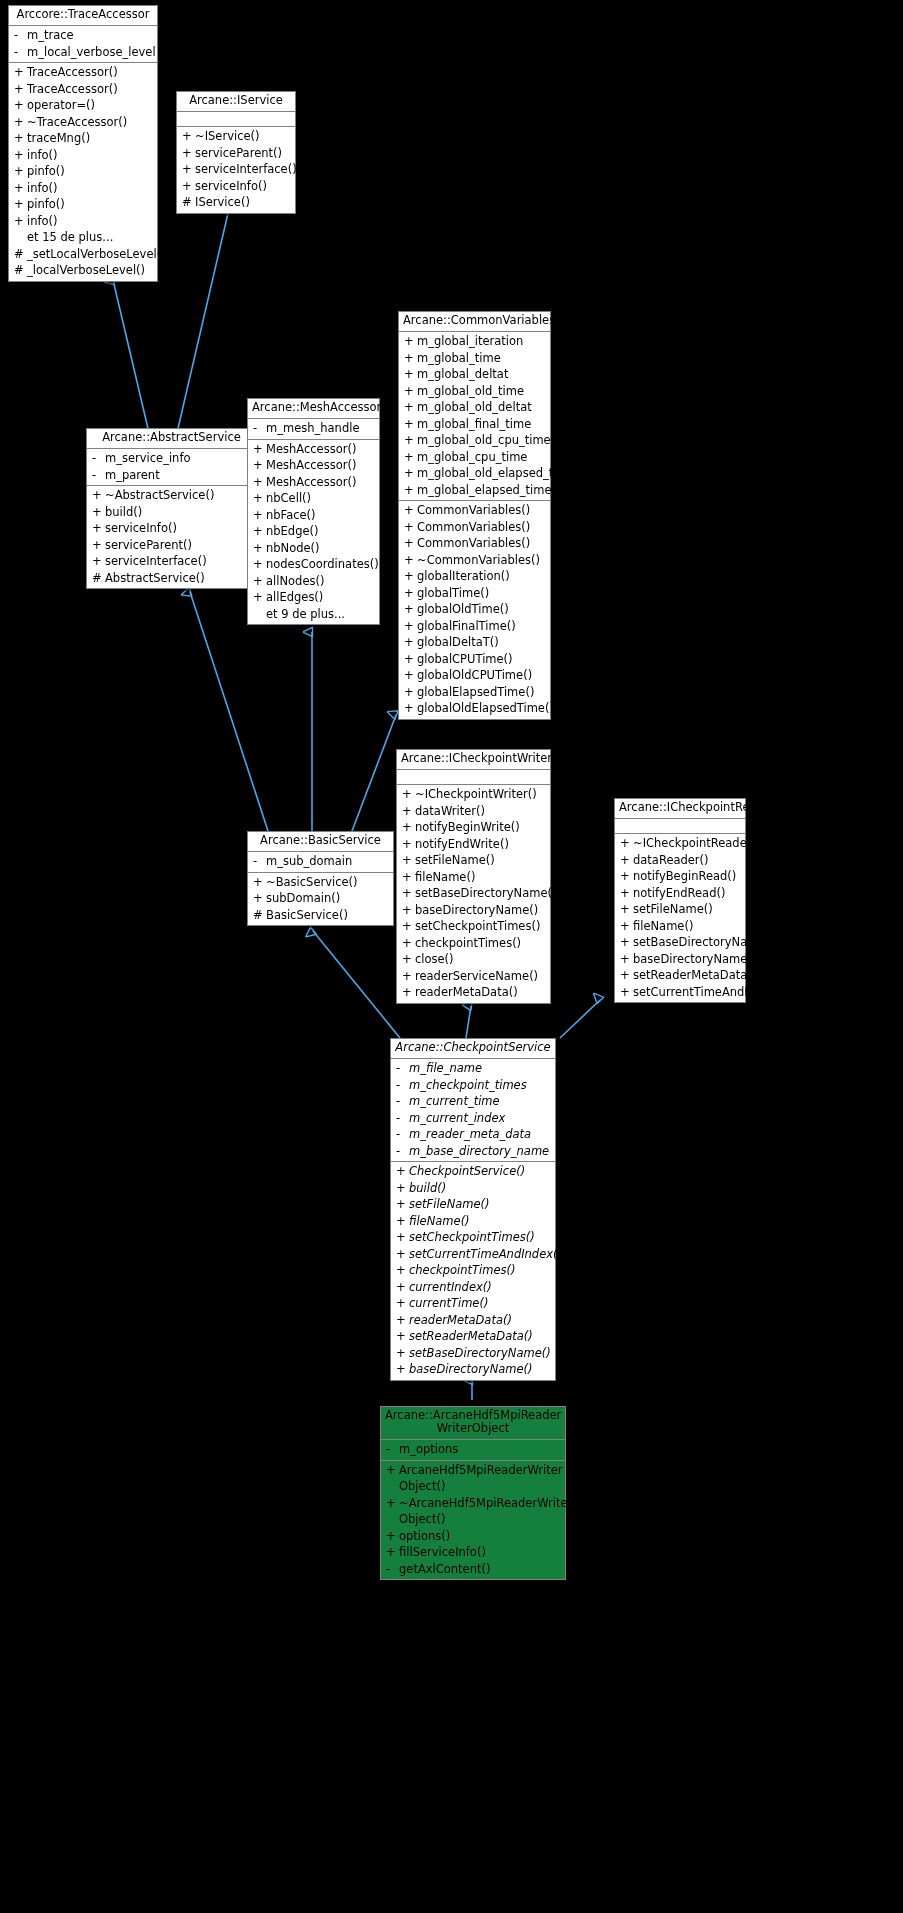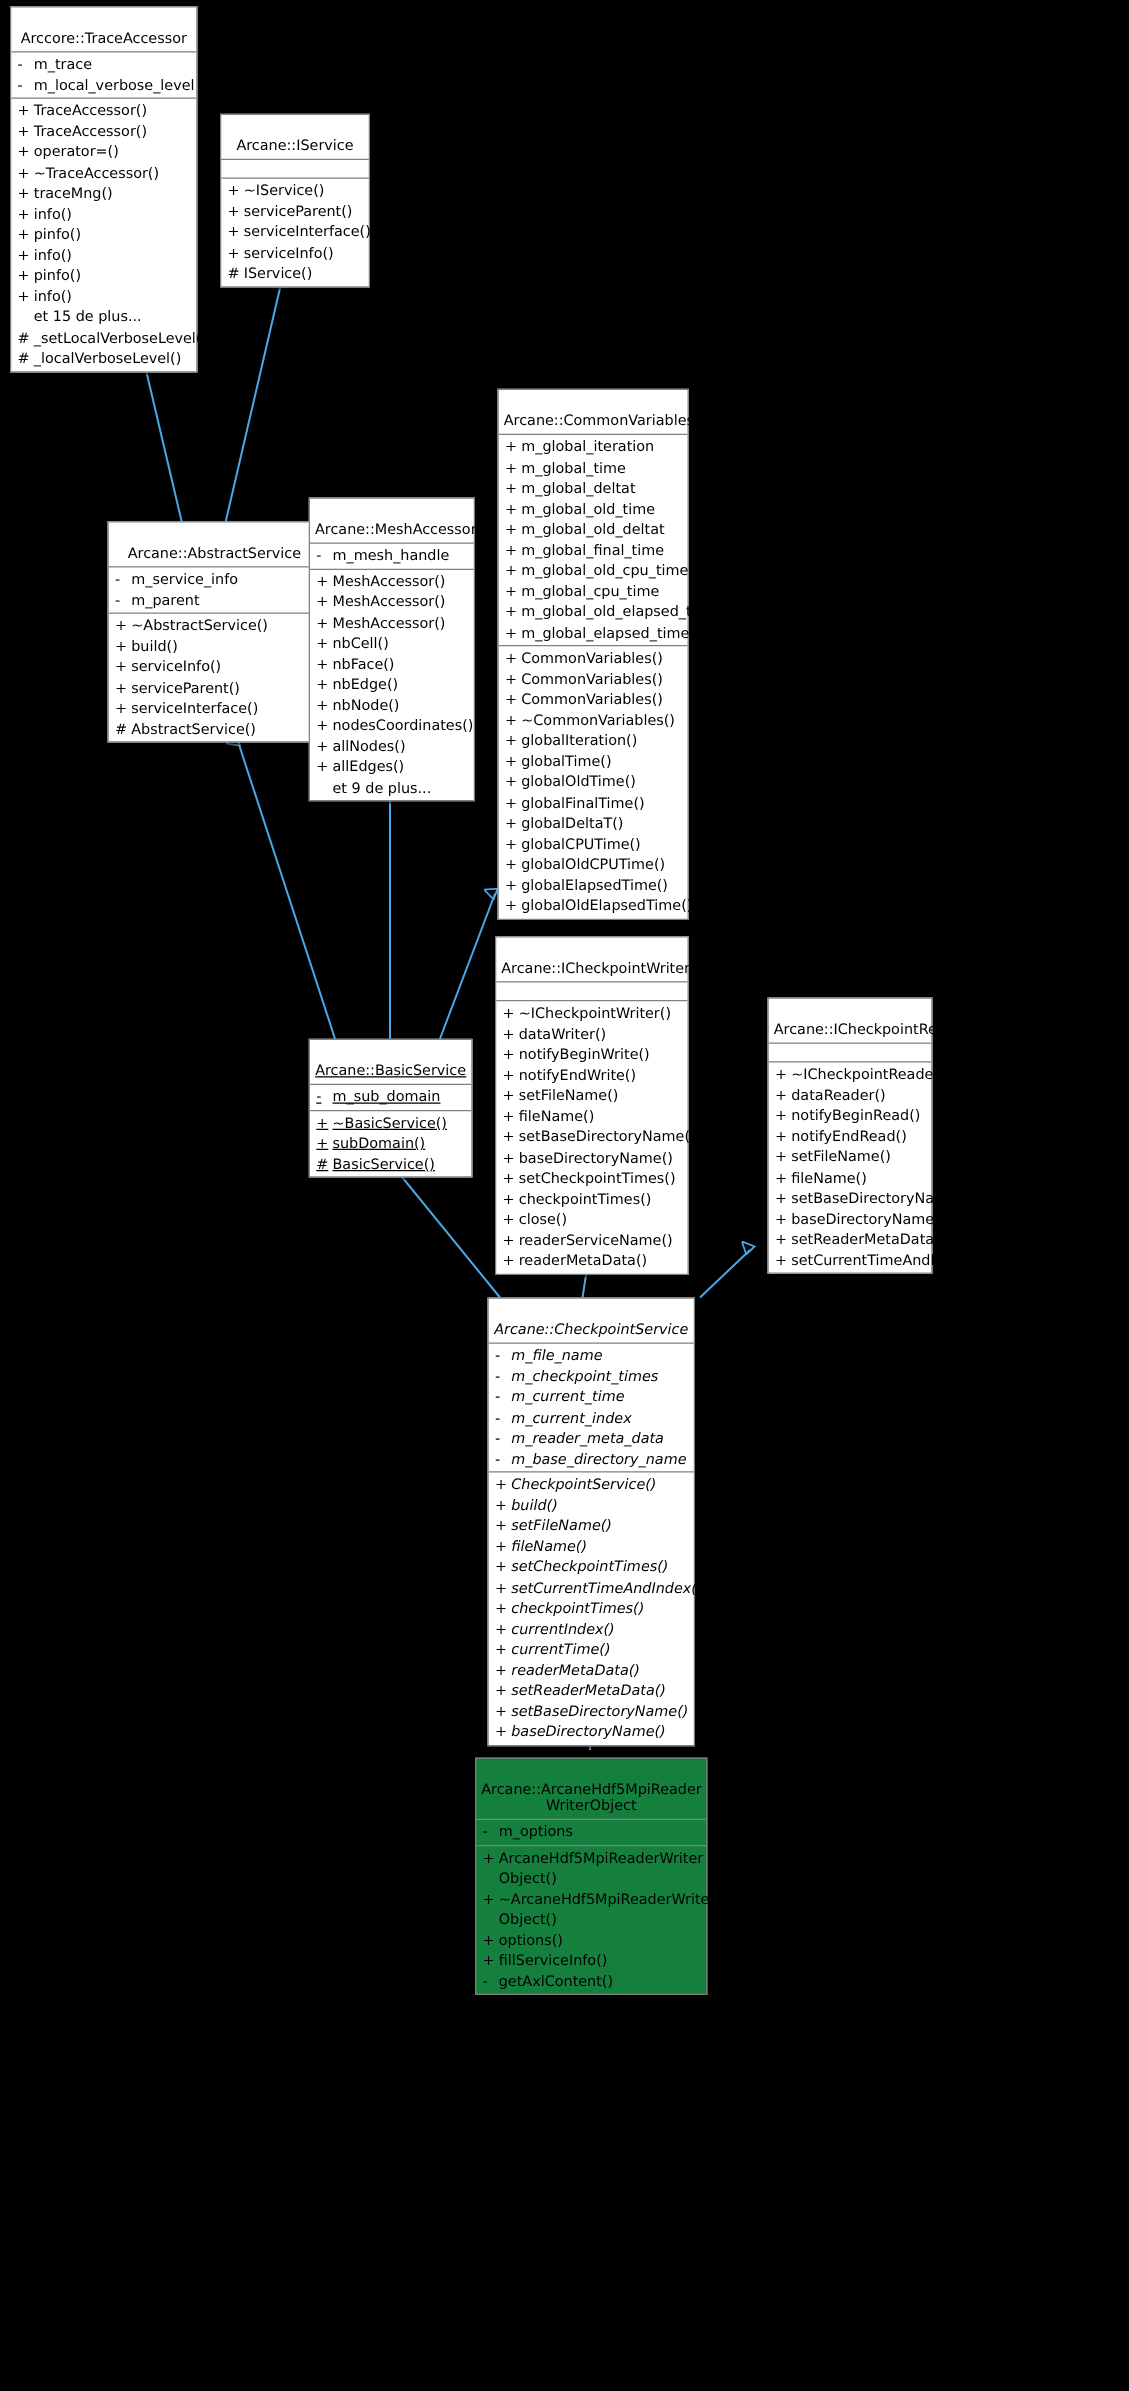--- a/index.html
+++ b/index.html
@@ -30,21 +30,21 @@
     box-sizing: border-box;
     box-shadow: 2px 2px 0 rgba(0,0,0,0.45);
   }
   .node.highlight {
     background: #15803d;
   }
   .node .title {
     text-align: center;
     font-size: 11.5px;
     color: #000000;
-    padding: 18px 4px 4px 4px;
+    padding: 2px 4px 4px 4px;
     line-height: 13px;
     border-bottom: 1px solid #808080;
     white-space: pre-line;
   }
   .node .compartment {
     border-bottom: 1px solid #808080;
     padding: 1px 0 2px 0;
   }
   .node .compartment:last-child {
     border-bottom: none;
@@ -193,21 +193,21 @@
           <span class="vis">+</span>
           <span class="nm">serviceInfo()</span>
         </div>
         <div class="row">
           <span class="vis">#</span>
           <span class="nm">IService()</span>
         </div>
       </div>
   </div>
 
-  <div class="node" style="left:86px; top:417px; width:171px;">
+  <div class="node" style="left:86px; top:428px; width:171px;">
     <div class="title">Arcane::AbstractService</div>
     <div class="compartment">
         <div class="row">
           <span class="vis">-</span>
           <span class="nm">m_service_info</span>
         </div>
         <div class="row">
           <span class="vis">-</span>
           <span class="nm">m_parent</span>
         </div>
@@ -389,21 +389,21 @@
           <span class="vis">+</span>
           <span class="nm">globalElapsedTime()</span>
         </div>
         <div class="row">
           <span class="vis">+</span>
           <span class="nm">globalOldElapsedTime()</span>
         </div>
       </div>
   </div>
 
-  <div class="node" style="left:247px; top:831px; width:131px;text-decoration:underline;">
+  <div class="node" style="left:247px; top:831px; width:147px;">
     <div class="title">Arcane::BasicService</div>
     <div class="compartment">
         <div class="row">
           <span class="vis">-</span>
           <span class="nm">m_sub_domain</span>
         </div>
       </div>
     <div class="compartment">
         <div class="row">
           <span class="vis">+</span>

